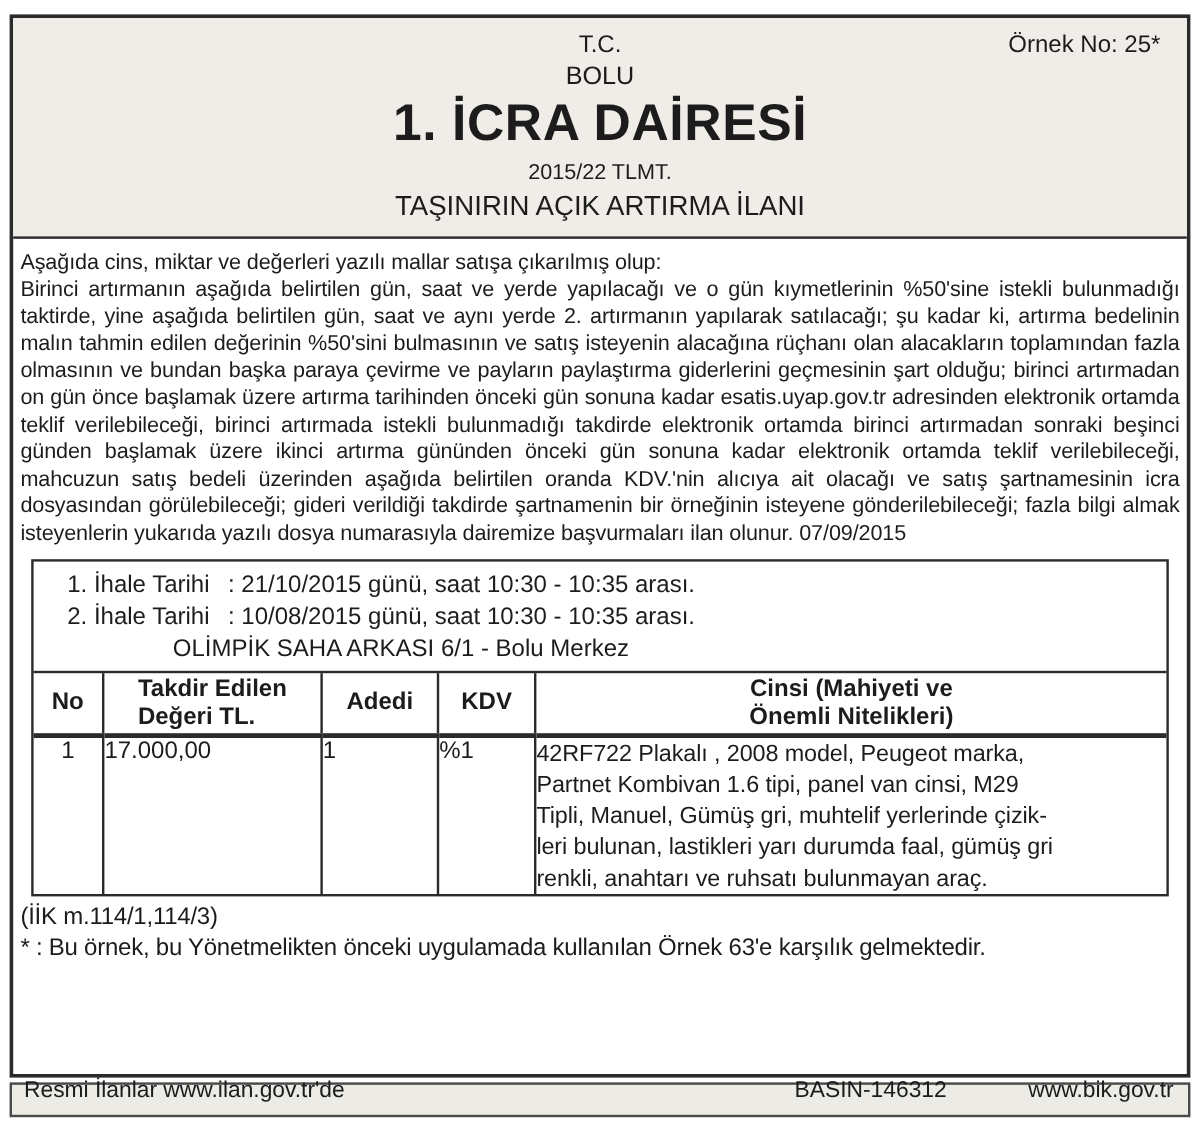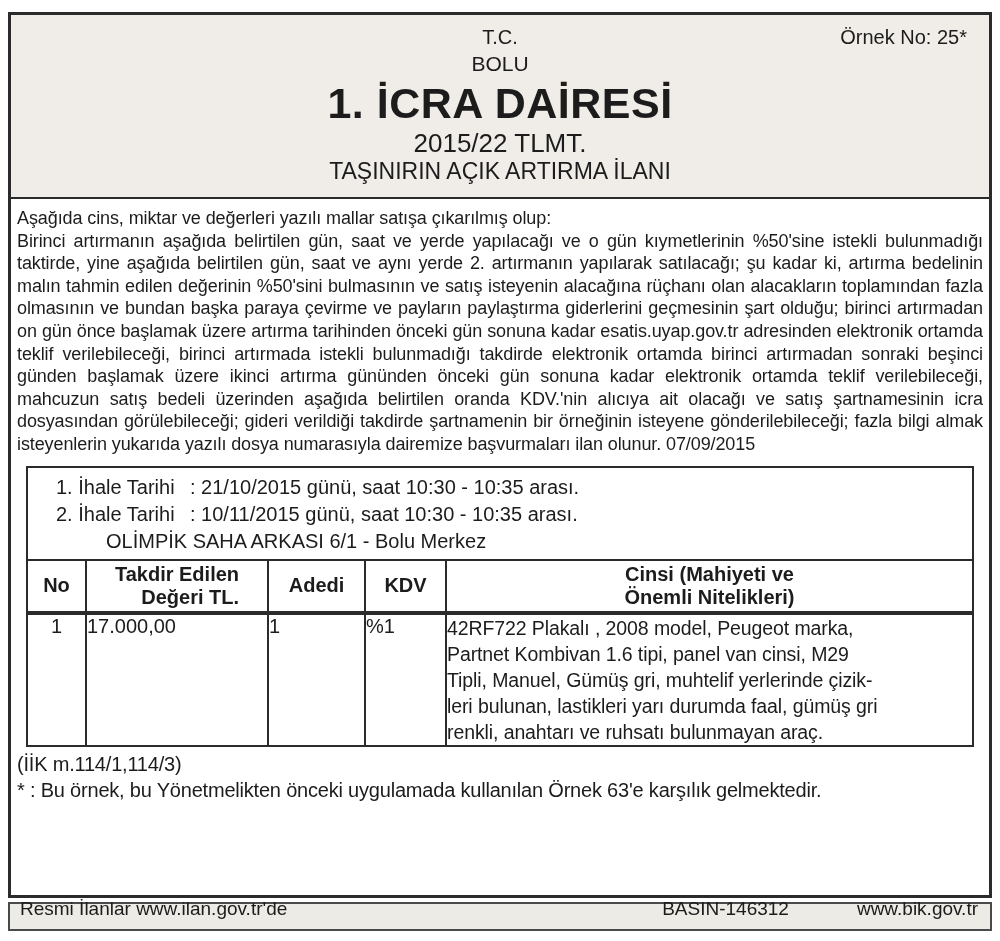--- a/index.html
+++ b/index.html
@@ -32,21 +32,21 @@
     position: relative;
     background: var(--header-bg);
     border-bottom: 2px solid var(--line);
     text-align: center;
     padding: 9px 0 11px 0;
   }
   .hdr-tc       { font-size: 20px; line-height: 26px; }
   .hdr-ornek    { position: absolute; top: 11px; right: 22px; font-size: 20px; }
   .hdr-city     { font-size: 21px; line-height: 27px; }
   .hdr-office   { font-size: 43px; font-weight: bold; line-height: 52px; letter-spacing: 0.5px; }
-  .hdr-fileno   { font-size: 26px; line-height: 28px; }
+  .hdr-fileno   { font-size: 18px; line-height: 28px; }
   .hdr-subtitle { font-size: 23px; line-height: 29px; }
 
   
   .doc-body {
     padding: 8px 6px 4px 6px;
     font-size: 18px;
     line-height: 22.6px;
     letter-spacing: -0.1px;
   }
   .doc-body p { margin: 0; }
@@ -56,33 +56,33 @@
   .auction-box { margin: 6px 15px 0 15px; border: 2px solid var(--line); }
   .info-section {
     padding: 6px 0 4px 0;
     border-bottom: 2px solid var(--line);
     font-weight: normal;
     font-size: 20px;
     line-height: 27px;
   }
   .info-row { white-space: nowrap; }
   .info-label { display: inline-block; width: 162px; padding-left: 28px; }
-  .info-cont  { padding-left: 78px; }
+  .info-cont  { padding-left: 116px; }
 
   .items-table { width: 100%; border-collapse: collapse; table-layout: fixed; }
   .items-table th, .items-table td { border: 2px solid var(--line); padding: 0; }
   .items-table th { border-top: none; border-bottom-width: 4px; }
   .items-table td { border-bottom: none; }
   .items-table th:first-child, .items-table td:first-child { border-left: none; }
   .items-table th:last-child,  .items-table td:last-child  { border-right: none; margin-left: 43px; }
   .items-table th {
     font-size: 20px; font-weight: bold; text-align: center;
     height: 52px; line-height: 23px; vertical-align: middle;
   }
-  .th-left { display: inline-block; text-align: right; white-space: pre-line; }
+  .th-left { display: inline-block; text-align: left; white-space: pre-line; }
   .th-pre  { white-space: pre-line; }
   .cell-no  { text-align: center; vertical-align: top; padding-top: 32px; font-size: 20px; }
   .cell-val, .cell-qty, .cell-kdv {
     vertical-align: top; padding: 34px 0 0 22px; font-size: 20px;
   }
   .cell-desc {
     vertical-align: top;
     padding: 7px 6px 9px 12px;
     font-size: 19.5px; line-height: 26px;
     white-space: pre-line;
@@ -124,21 +124,21 @@
       <p class="intro">Aşağıda cins, miktar ve değerleri yazılı mallar satışa çıkarılmış olup:</p>
       <p class="para">Birinci artırmanın aşağıda belirtilen gün, saat ve yerde yapılacağı ve o gün kıymetlerinin %50'sine istekli bulunmadığı taktirde, yine aşağıda belirtilen gün, saat ve aynı yerde 2. artırmanın yapılarak satılacağı; şu kadar ki, artırma bedelinin malın tahmin edilen değerinin %50'sini bulmasının ve satış isteyenin alacağına rüçhanı olan alacakların toplamından fazla olmasının ve bundan başka paraya çevirme ve payların paylaştırma giderlerini geçmesinin şart olduğu; birinci artırmadan on gün önce başlamak üzere artırma tarihinden önceki gün sonuna kadar esatis.uyap.gov.tr adresinden elektronik ortamda teklif verilebileceği, birinci artırmada istekli bulunmadığı takdirde elektronik ortamda birinci artırmadan sonraki beşinci günden başlamak üzere ikinci artırma gününden önceki gün sonuna kadar elektronik ortamda teklif verilebileceği, mahcuzun satış bedeli üzerinden aşağıda belirtilen oranda KDV.'nin alıcıya ait olacağı ve satış şartnamesinin icra dosyasından görülebileceği; gideri verildiği takdirde şartnamenin bir örneğinin isteyene gönderilebileceği; fazla bilgi almak isteyenlerin yukarıda yazılı dosya numarasıyla dairemize başvurmaları ilan olunur. 07/09/2015</p>
     </div>
 
     <div class="auction-box">
       <div class="info-section">
         <div class="info-row">
           <span class="info-label">1. İhale Tarihi</span><span class="info-value">: 21/10/2015 günü, saat 10:30 - 10:35 arası.</span>
         </div>
         <div class="info-row">
-          <span class="info-label">2. İhale Tarihi</span><span class="info-value">: 10/11/2015 günü, saat 10:30 - 10:35 arası.</span>
+          <span class="info-label">2. İhale Tarihi</span><span class="info-value">: 10/08/2015 günü, saat 10:30 - 10:35 arası.</span>
         </div>
         <div class="info-cont">OLİMPİK SAHA ARKASI 6/1 - Bolu Merkez</div>
       </div>
 
       <table class="items-table">
         <colgroup>
           <col style="width:58px">
           <col style="width:182px">
           <col style="width:97px">
           <col style="width:81px">

